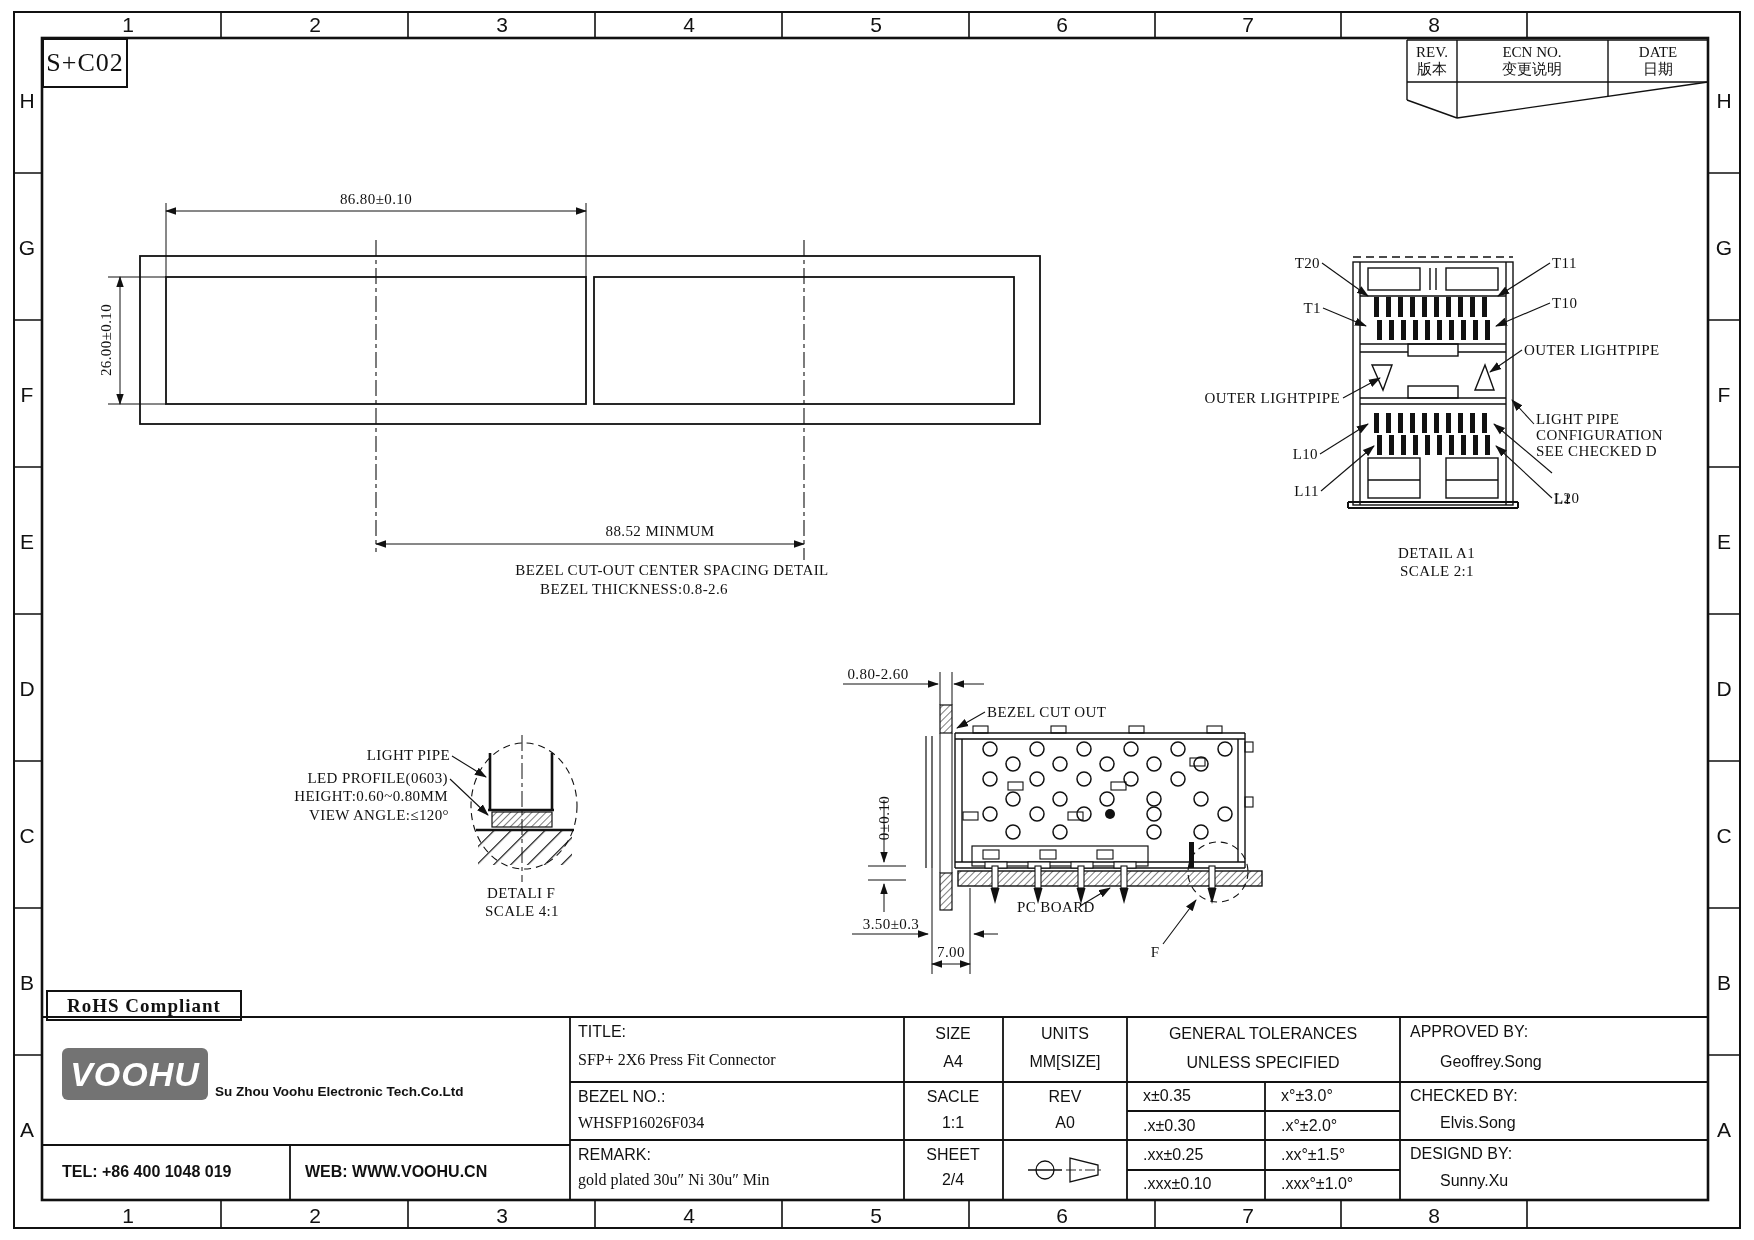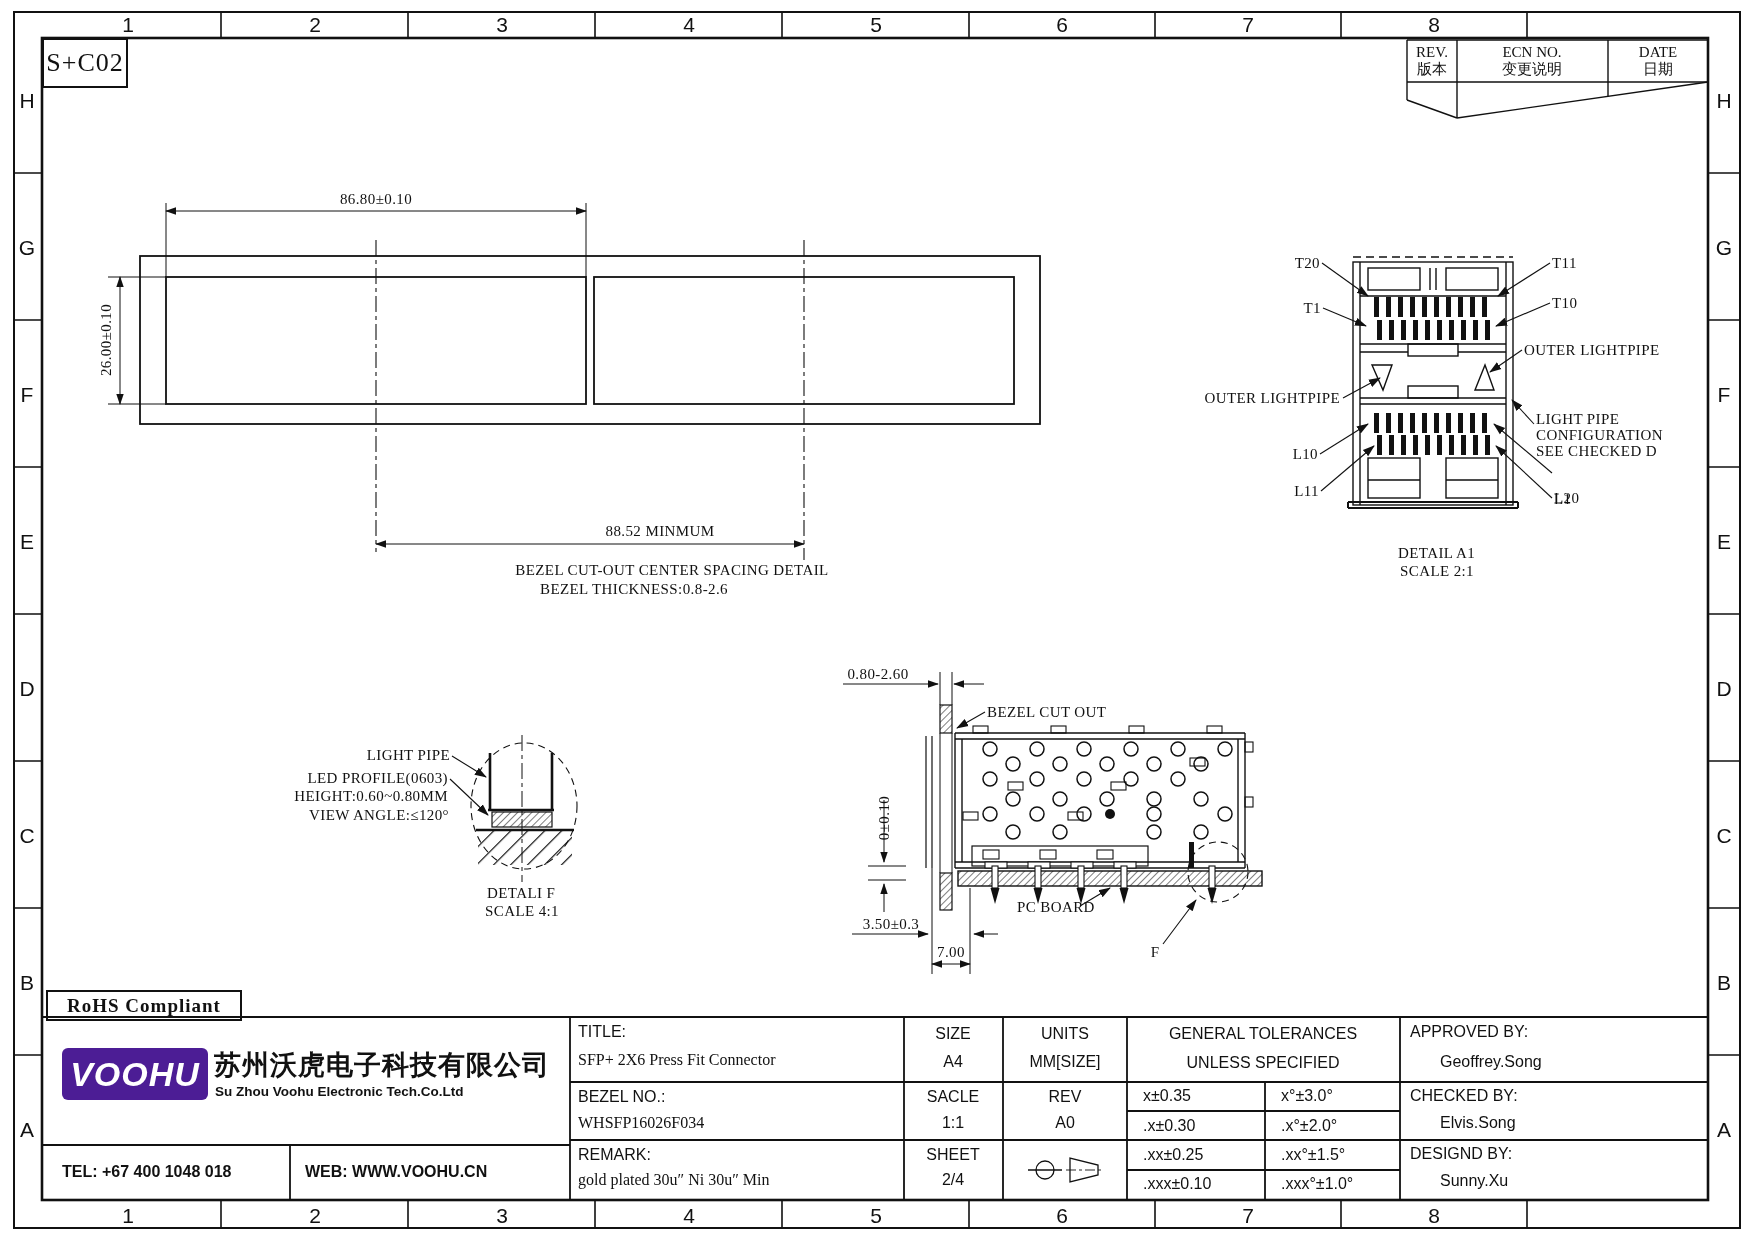--- a/index.html
+++ b/index.html
@@ -384,21 +384,20 @@
 <div class="tb-h l" style="left:1281px;top:1184px">.xxx°±1.0°</div>
 
 <div class="tb-h l" style="left:1410px;top:1032px">APPROVED BY:</div>
 <div class="tb-h l" style="left:1440px;top:1062px">Geoffrey.Song</div>
 <div class="tb-h l" style="left:1410px;top:1096px">CHECKED BY:</div>
 <div class="tb-h l" style="left:1440px;top:1123px">Elvis.Song</div>
 <div class="tb-h l" style="left:1410px;top:1154px">DESIGND BY:</div>
 <div class="tb-h l" style="left:1440px;top:1181px">Sunny.Xu</div>
 
 <div class="rohs">RoHS Compliant</div>
-<div class="logo-box" style="background:#4c1d95">
+<div class="logo-box" style="background:#737373">
       <span>VOOHU</span>
     </div>
-<div class="cn-name">苏州沃虎电子科技有限公司</div>
 <div class="en-name">Su Zhou Voohu Electronic Tech.Co.Ltd</div>
-<div class="contact" style="left:62px;top:1172px">TEL: +67 400 1048 018</div>
+<div class="contact" style="left:62px;top:1172px">TEL: +86 400 1048 019</div>
 <div class="contact" style="left:305px;top:1172px">WEB: WWW.VOOHU.CN</div>
 
 </div>
 
 </body></html>

